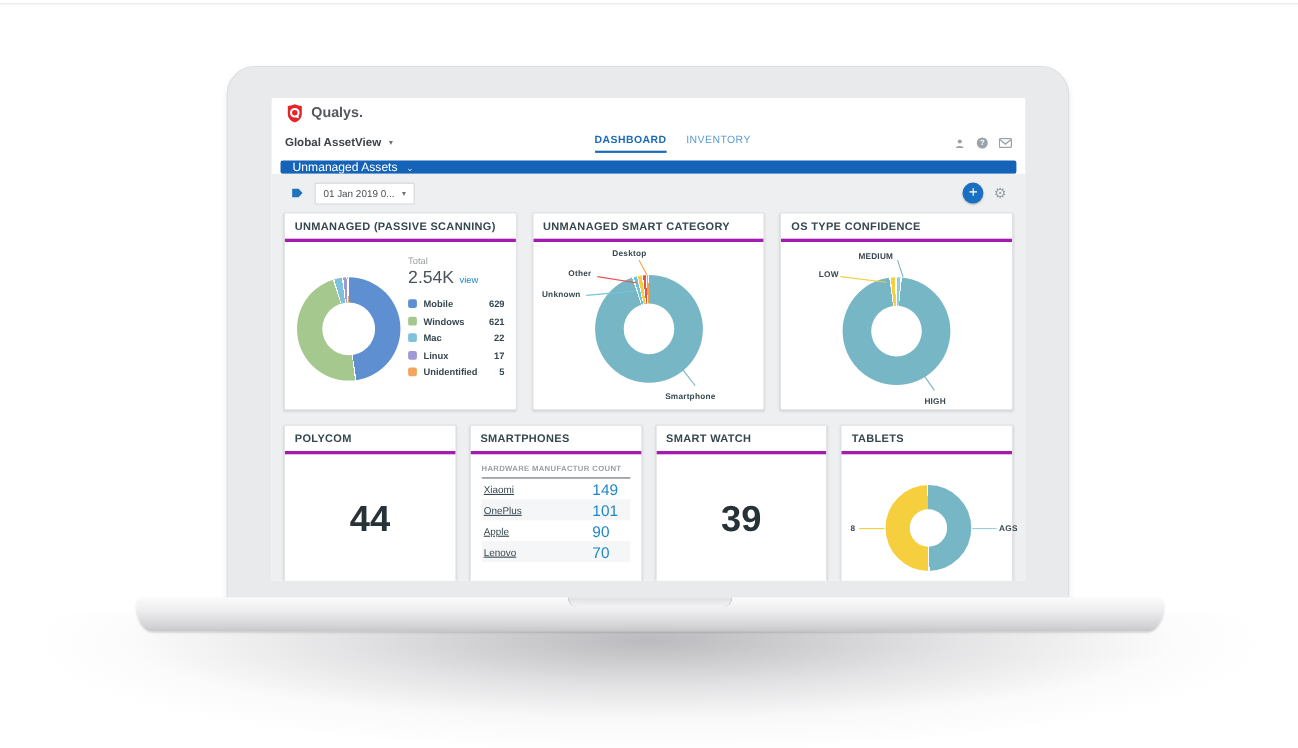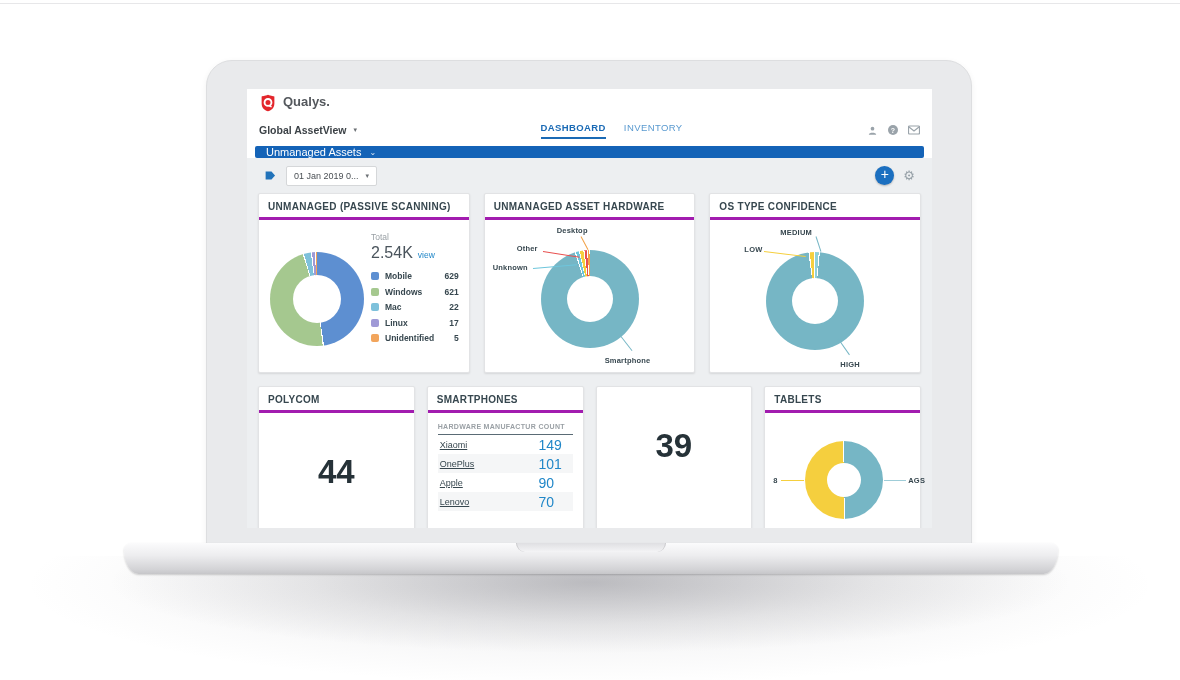--- a/index.html
+++ b/index.html
@@ -216,21 +216,21 @@
                     <span class="swatch" style="background: rgb(242, 165, 92);"></span>
                     <span class="legend-label">Unidentified</span>
                     <span class="legend-value">5</span>
                   </div>
                 </div>
               </div>
             </div>
           </div>
 
           <div class="card">
-            <div class="card-title">UNMANAGED ASSET HARDWARE</div>
+            <div class="card-title">UNMANAGED SMART CATEGORY</div>
             <div class="chart-area">
               <div class="donut" style="width: 98px; height: 98px; position: absolute; left: 56px; top: 30px; background: conic-gradient(rgb(118, 182, 197) 0%, rgb(118, 182, 197) 94.95%, rgb(255, 255, 255) 94.95%, rgb(255, 255, 255) 95.4%, rgb(110, 198, 220) 95.4%, rgb(110, 198, 220) 96.375%, rgb(255, 255, 255) 96.375%, rgb(255, 255, 255) 96.7%, rgb(245, 207, 62) 96.7%, rgb(245, 207, 62) 97.825%, rgb(255, 255, 255) 97.825%, rgb(255, 255, 255) 98.2%, rgb(232, 80, 79) 98.2%, rgb(232, 80, 79) 99.025%, rgb(255, 255, 255) 99.025%, rgb(255, 255, 255) 99.3%, rgb(242, 161, 70) 99.3%, rgb(242, 161, 70) 99.825%, rgb(255, 255, 255) 99.825%, rgb(255, 255, 255) 100%);">
                 <div class="hole" style="width:46px;height:46px;"></div>
               </div>
               <span class="chart-label" style="left:72px;top:6px;">Desktop</span>
               <div class="leader" style="left:96px;top:16px;width:15px;background:#f2a146;transform:rotate(62deg);"></div>
               <span class="chart-label" style="left:32px;top:24px;">Other</span>
               <div class="leader" style="left:58px;top:31px;width:37px;background:#e8504f;transform:rotate(9deg);"></div>
               <span class="chart-label" style="left:8px;top:43px;">Unknown</span>
               <div class="leader" style="left:48px;top:48px;width:44px;background:#6ec6dc;transform:rotate(-5deg);"></div>
@@ -282,20 +282,21 @@
                 <span class="count">90</span>
               </div>
               <div class="tbl-row alt">
                 <span class="name">Lenovo</span>
                 <span class="count">70</span>
               </div>
             </div>
           </div>
 
           <div class="card">
+            <div class="card-title">SMART WATCH</div>
             <div class="big-number">39</div>
           </div>
 
           <div class="card">
             <div class="card-title">TABLETS</div>
             <div class="chart-area" style="height:130px;">
               <div class="donut" style="width: 78px; height: 78px; position: absolute; left: 40px; top: 28px; background: conic-gradient(rgb(118, 182, 197) 0%, rgb(118, 182, 197) 49.55%, rgb(255, 255, 255) 49.55%, rgb(255, 255, 255) 50%, rgb(245, 207, 62) 50%, rgb(245, 207, 62) 99.55%, rgb(255, 255, 255) 99.55%, rgb(255, 255, 255) 100%);">
                 <div class="hole" style="width:34px;height:34px;"></div>
               </div>
               <span class="chart-label" style="left:8px;top:63px;">8</span>

